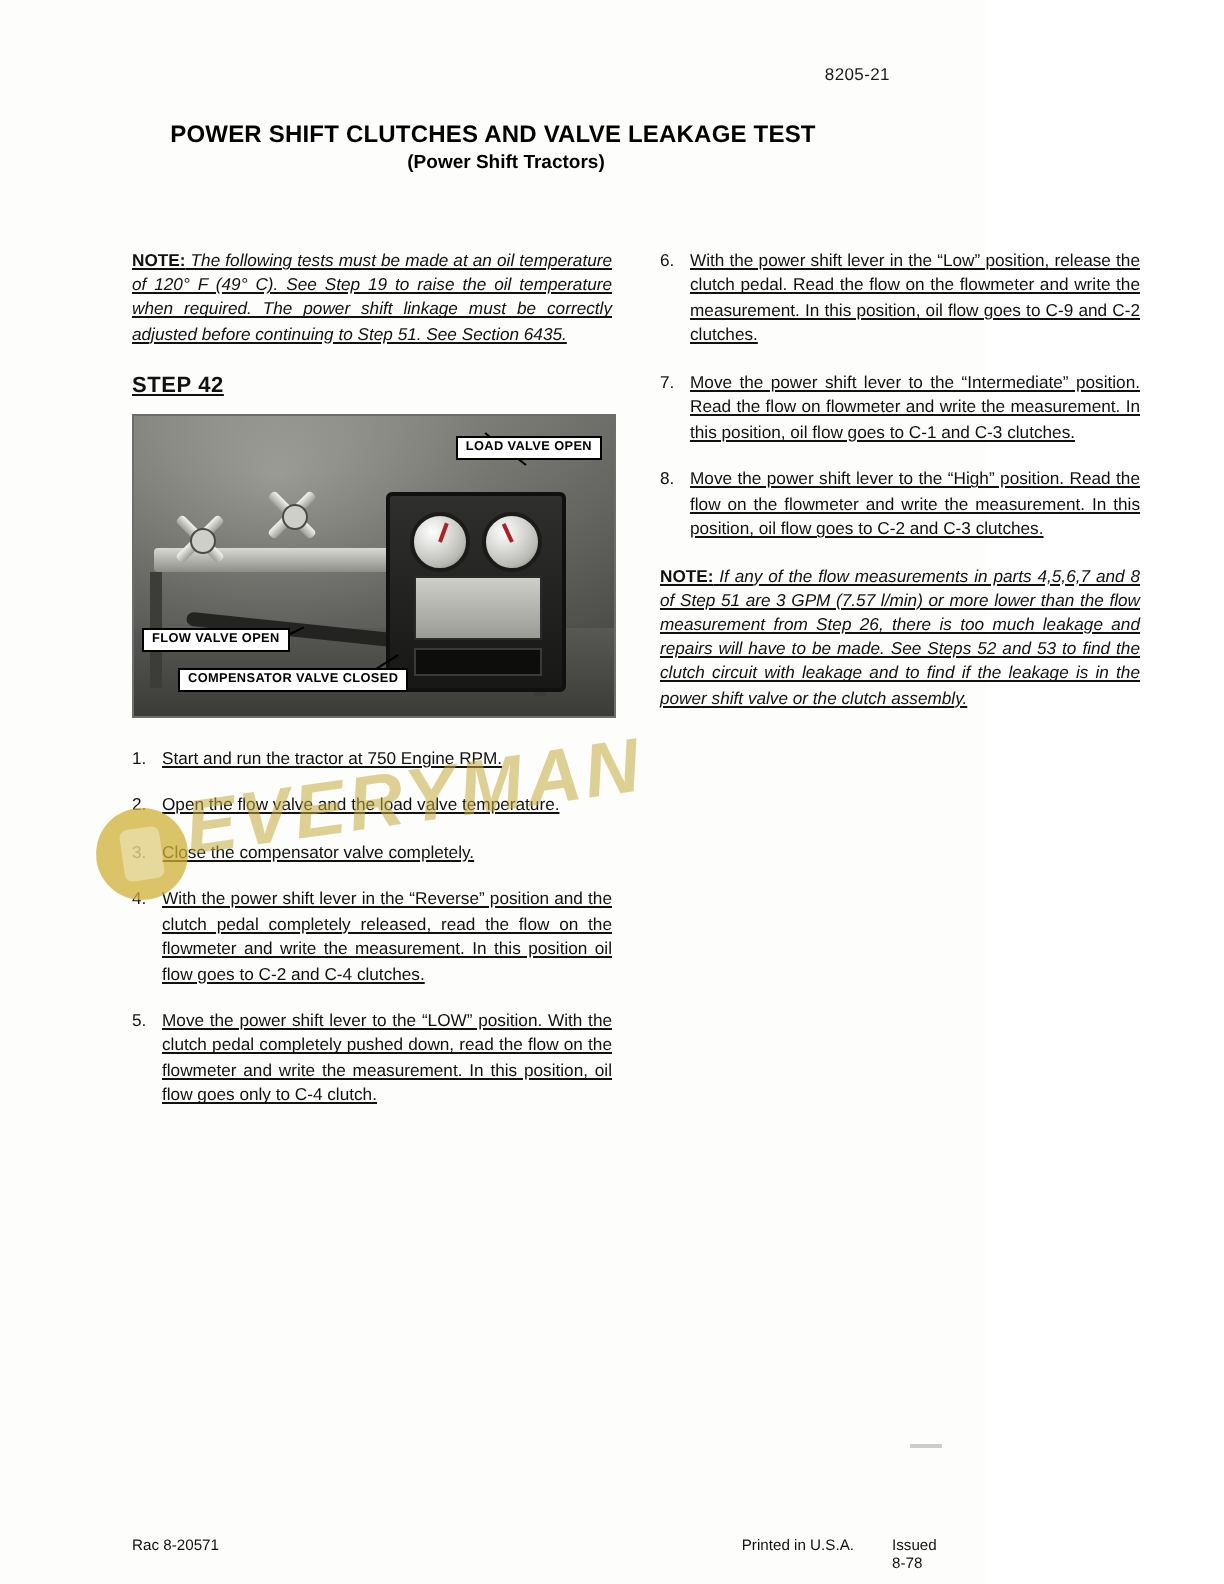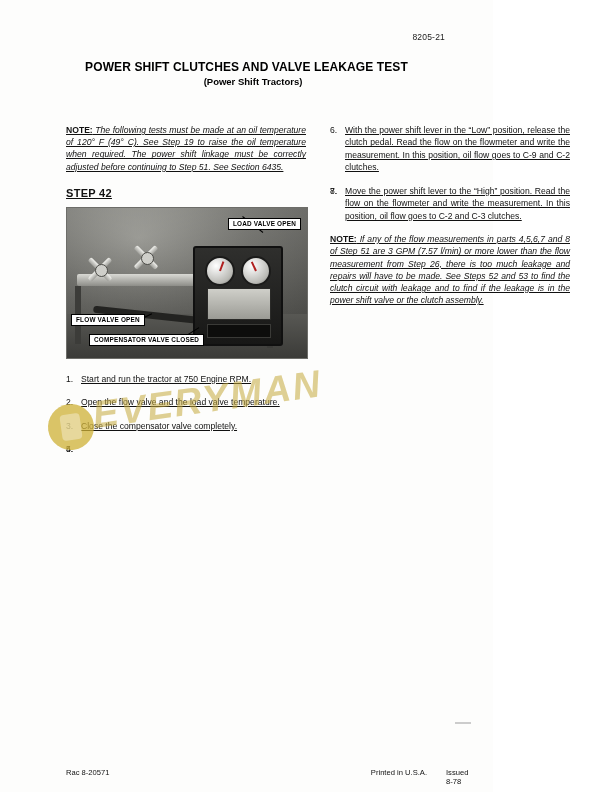--- a/index.html
+++ b/index.html
@@ -363,29 +363,29 @@
 
       <div class="callout load">LOAD VALVE OPEN</div>
       <div class="callout flow">FLOW VALVE OPEN</div>
       <div class="callout comp">COMPENSATOR VALVE CLOSED</div>
     </div>
 
     <ol class="steps">
       <li><span class="num">1.</span><span>Start and run the tractor at 750 Engine RPM.</span></li>
       <li><span class="num">2.</span><span>Open the flow valve and the load valve temperature.</span></li>
       <li><span class="num">3.</span><span>Close the compensator valve completely.</span></li>
-      <li><span class="num">4.</span></li>
-      <li><span class="num">5.</span></li>
+      <li><span class="num">4.</span><span>With the power shift lever in the “Reverse” position and the clutch pedal completely released, read the flow on the flowmeter and write the measurement. In this position oil flow goes to C-2 and C-4 clutches.</span></li>
+      <li><span class="num">5.</span><span>Move the power shift lever to the “LOW” position. With the clutch pedal completely pushed down, read the flow on the flowmeter and write the measurement. In this position, oil flow goes only to C-4 clutch.</span></li>
     </ol>
   </div>
 
   <div class="col col-right">
     <ol class="steps">
       <li><span class="num">6.</span><span>With the power shift lever in the “Low” position, release the clutch pedal. Read the flow on the flowmeter and write the measurement. In this position, oil flow goes to C-9 and C-2 clutches.</span></li>
-      <li><span class="num">7.</span></li>
+      <li><span class="num">7.</span><span>Move the power shift lever to the “Intermediate” position. Read the flow on flowmeter and write the measurement. In this position, oil flow goes to C-1 and C-3 clutches.</span></li>
       <li><span class="num">8.</span><span>Move the power shift lever to the “High” position. Read the flow on the flowmeter and write the measurement. In this position, oil flow goes to C-2 and C-3 clutches.</span></li>
     </ol>
     <p class="note"><b>NOTE:</b><span> If any of the flow measurements in parts 4,5,6,7 and 8 of Step 51 are 3 GPM (7.57 l/min) or more lower than the flow measurement from Step 26, there is too much leakage and repairs will have to be made. See Steps 52 and 53 to find the clutch circuit with leakage and to find if the leakage is in the power shift valve or the clutch assembly.</span></p>
   </div>
 
   <div class="watermark">
     <div class="wm-badge"></div>
     <div class="wm-text">EVERYMAN</div>
   </div>
 

